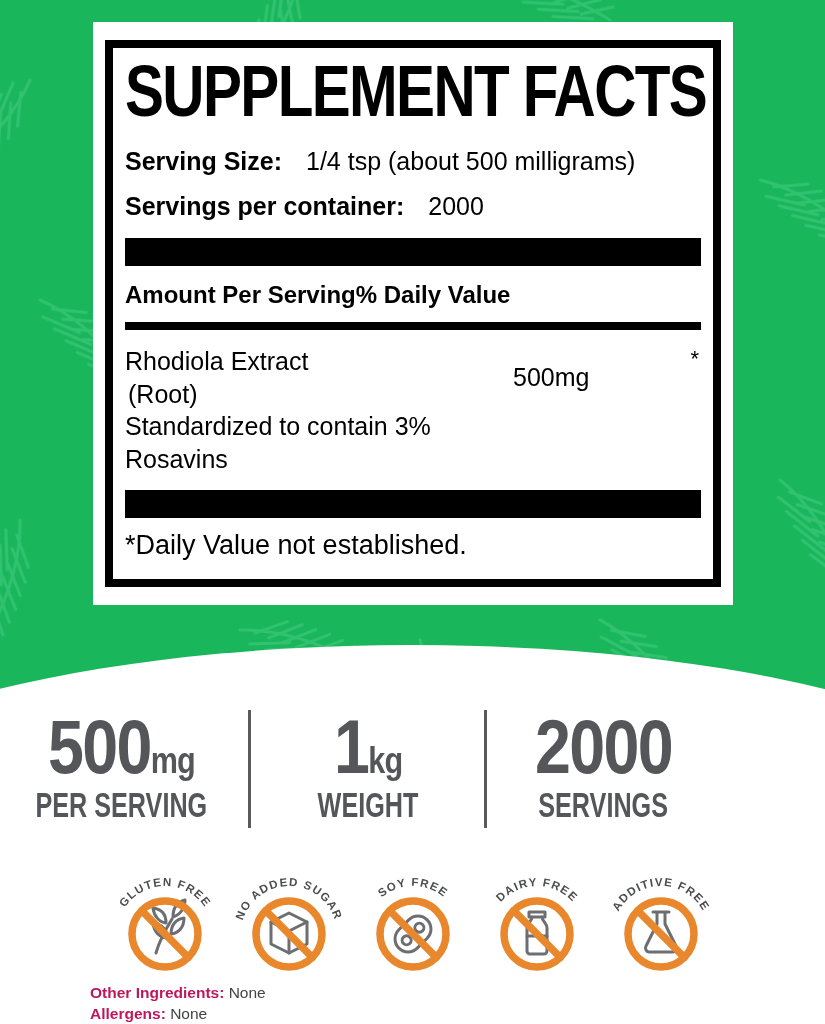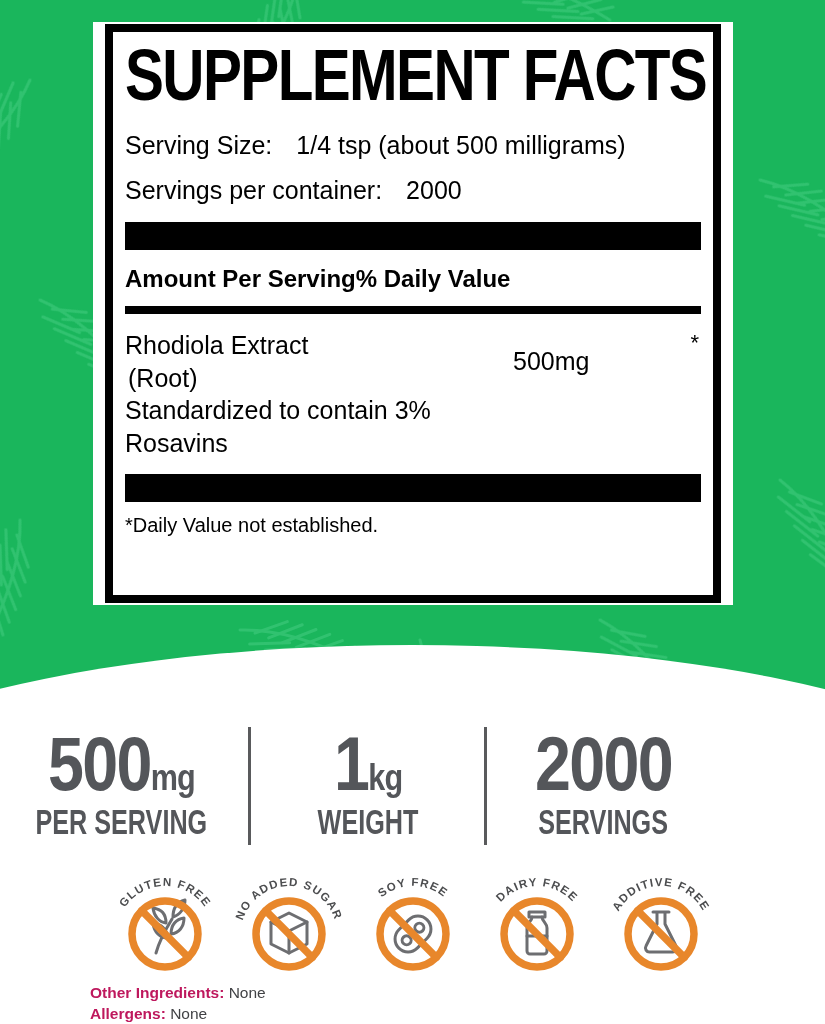--- a/index.html
+++ b/index.html
@@ -12,48 +12,48 @@
   .hero svg{position:absolute;left:0;top:0;}
   .white-curve{
     position:absolute;left:-248px;top:645px;width:1320px;height:400px;
     background:#ffffff;border-radius:50%;z-index:1;
   }
   .bottom-white{position:absolute;left:0;top:840px;width:825px;height:184px;background:#ffffff;z-index:1;}
 
   
   .panel{
     position:absolute;left:93px;top:22px;width:640px;height:583px;
-    background:#ffffff;z-index:2;box-sizing:border-box;padding:2px 12px;
+    background:#ffffff;z-index:2;box-sizing:border-box;padding:18px 12px;
   }
   .panel-border{
     border:8px solid #000;height:100%;box-sizing:border-box;
     padding:4px 12px 0 12px;
   }
   .sf-title{
     font-weight:bold;font-size:73px;line-height:66px;letter-spacing:-2px;color:#000;
     transform:scaleX(0.8);transform-origin:left center;white-space:nowrap;margin-top:6px;
   }
   .serv-line{font-size:25px;color:#000;margin-top:23px;white-space:nowrap;}
-  .serv-line .lbl{font-weight:normal;}
+  .serv-line .lbl{font-weight:bold;}
   .serv-line .val{margin-left:24px;}
   .serv-line2{margin-top:16px;}
   .bar{background:#000;}
   .bar-thick1{height:28px;margin-top:17px;}
   .hdr-row{display:flex;margin-top:15px;font-weight:bold;font-size:24px;color:#000;}
   .bar-thin{height:8px;margin-top:13px;}
   .ingredient{position:relative;margin-top:15px;font-size:25px;line-height:32.5px;color:#000;}
   .ing-latin{font-style:italic;padding-left:4px;}
   .ing-part{padding-left:3px;}
   .ing-amount{position:absolute;left:388px;top:16px;}
   .ing-dv{position:absolute;right:2px;top:-2px;font-size:22px;}
   .bar-thick2{height:28px;margin-top:15px;}
-  .footnote{font-size:20px;color:#000;margin-top:12px;}
-
-  
-  .stats{position:absolute;left:0;top:708px;width:714px;display:flex;justify-content:center;align-items:center;z-index:2;margin-top:17px;}
+  .footnote{font-size:27px;color:#000;margin-top:12px;}
+
+  
+  .stats{position:absolute;left:0;top:708px;width:714px;display:flex;justify-content:center;align-items:center;z-index:2;}
   .stat{display:flex;flex-direction:column;align-items:center;color:#54565a;}
   .stat-1{width:248px;}.stat-2{width:226px;}.stat-3{width:226px;}
   .stat-valrow{display:flex;align-items:baseline;transform:scaleX(0.85);transform-origin:center;}
   .stat-value{font-weight:bold;font-size:76px;line-height:72px;letter-spacing:-2px;}
   .stat-unit{font-weight:bold;font-size:36px;letter-spacing:-1px;}
   .stat-label{font-weight:bold;font-size:35px;line-height:40px;letter-spacing:0px;transform:scaleX(0.72);transform-origin:center;white-space:nowrap;margin-top:2px;}
   .stat-divider{width:3px;height:118px;background:#595a5c;margin:0 6px;align-self:flex-start;margin-top:2px;}
 
   
   .badges{position:absolute;left:0;top:856px;width:825px;display:flex;justify-content:center;gap:12px;z-index:2;}

